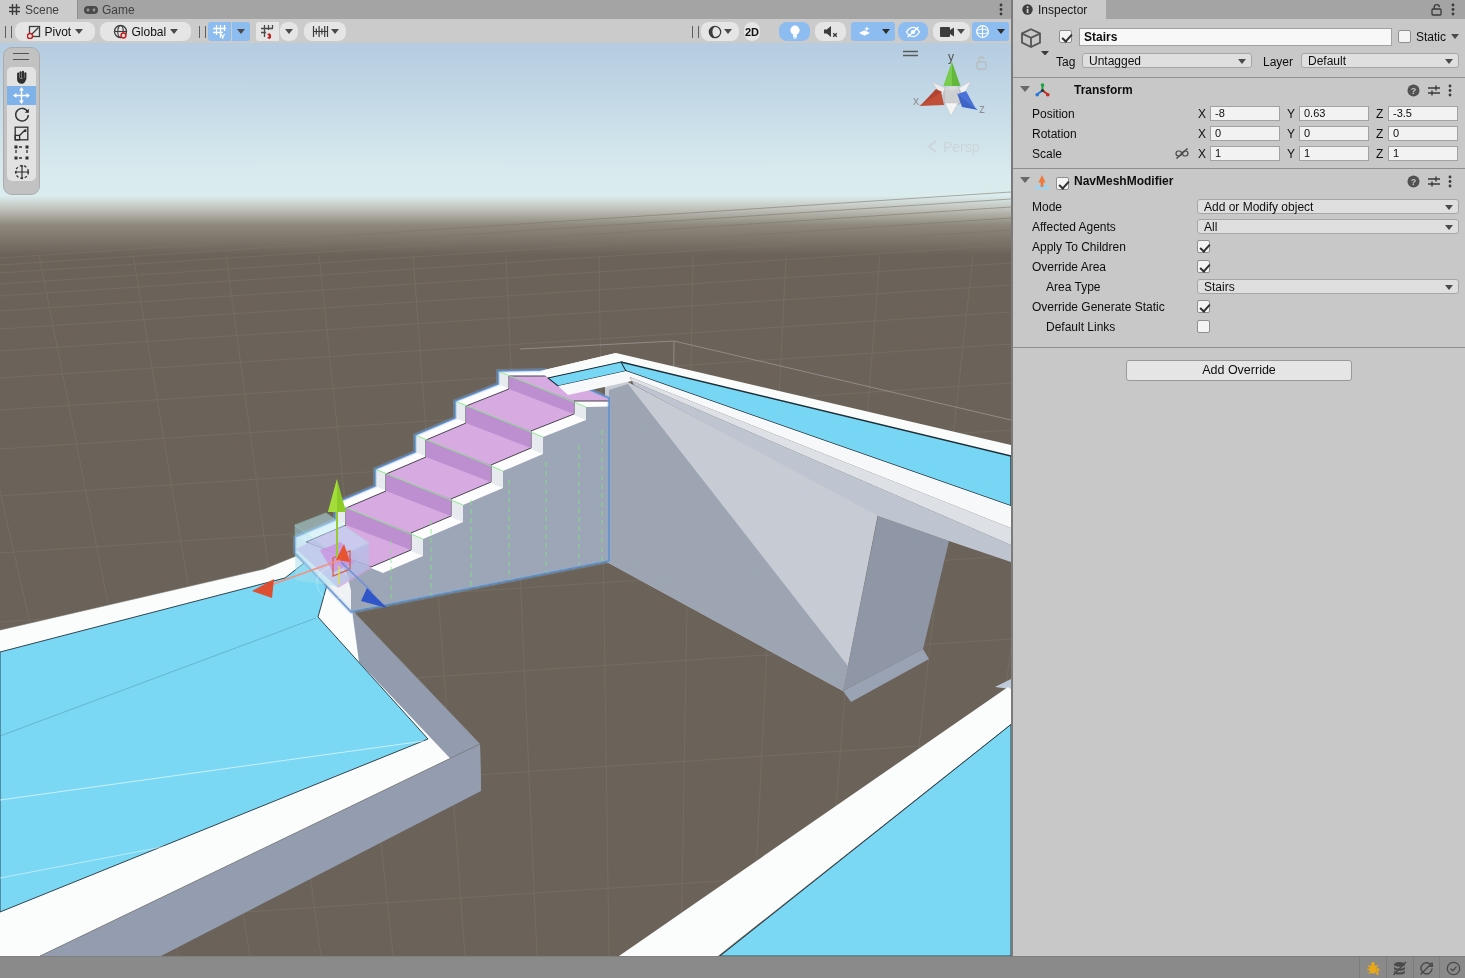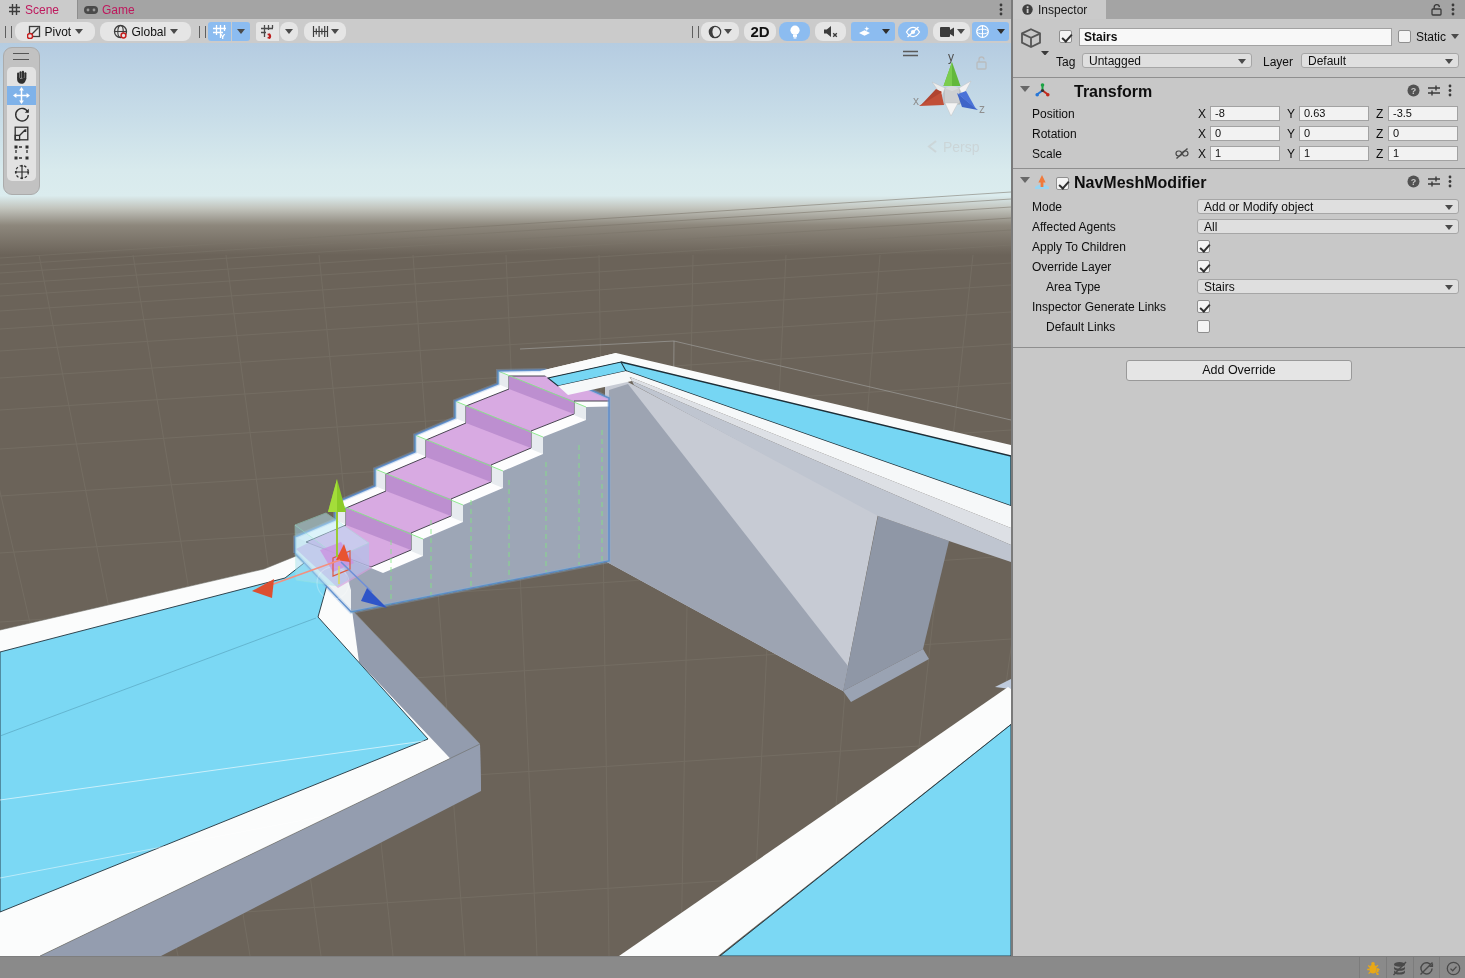--- a/index.html
+++ b/index.html
@@ -1,19 +1,19 @@
 <!DOCTYPE html>
 <html><head>
 <meta charset="utf-8">
 <style>
   html,body{margin:0;padding:0;}
   body{width:1465px;height:978px;overflow:hidden;font-family:"Liberation Sans",sans-serif;background:#C8C8C8;position:relative;}
   #scenepanel{position:absolute;left:0;top:0;width:1011px;height:956px;}
   #stabbar{position:absolute;left:0;top:0;width:1011px;height:19px;background:#A4A4A4;}
-  .tab{position:absolute;top:0;height:19px;display:flex;align-items:center;font-size:12px;color:#be185d;}
+  .tab{position:absolute;top:0;height:19px;display:flex;align-items:center;font-size:12px;color:#404040;}
   #tab-scene{left:0;width:77px;background:#CBCBCB;border-right:1px solid #8e8e8e;}
   #tab-game{left:78px;width:82px;}
   #stoolbar{position:absolute;left:0;top:19px;width:1011px;height:24px;background:#CBCBCB;}
   .tbtn{position:absolute;top:3px;height:19px;background:#E5E5E5;border-radius:8px;display:flex;align-items:center;justify-content:center;font-size:12px;color:#111;}
   .tbtn.blue{background:#8CBCF0;}
   .grip{position:absolute;top:7px;width:5px;height:12px;border-left:1.5px solid #5f5f5f;border-right:1.5px solid #5f5f5f;}
   .darr{width:0;height:0;border-left:4px solid transparent;border-right:4px solid transparent;border-top:5px solid #4a4a4a;display:inline-block;}
   #viewport{position:absolute;left:0;top:43px;width:1011px;height:913px;}
   #paldiv{position:absolute;left:3px;top:47px;width:35px;height:146px;background:#C2C2C2;border:1px solid #ababab;border-radius:9px;}
   .palbtn{position:absolute;left:3px;width:29px;height:19px;background:#E2E2E2;display:flex;align-items:center;justify-content:center;}
@@ -21,21 +21,21 @@
   #inspector{position:absolute;left:1013px;top:0;width:412px;height:956px;background:#C8C8C8;font-size:12px;color:#0e0e0e;}
   #itabbar{position:absolute;left:0;top:0;width:452px;height:19px;background:#A4A4A4;}
   #itab{position:absolute;left:0;top:0;width:93px;height:19px;background:#CACACA;display:flex;align-items:center;font-size:12px;color:#161616;}
   .ilabel{position:absolute;font-size:12px;color:#0e0e0e;white-space:nowrap;}
   .ifield{position:absolute;height:13px;background:#F2F2F2;border:1px solid #A2A2A2;font-size:11px;color:#0e0e0e;line-height:13px;padding-left:4px;}
   .idrop{position:absolute;height:15px;background:#DFDFDF;border:1px solid #A6A6A6;border-radius:3px;font-size:12px;color:#0e0e0e;line-height:14px;padding-left:6px;box-sizing:border-box;}
   .idrop .darr{position:absolute;right:5px;top:5px;border-left-width:4px;border-right-width:4px;border-top-width:5px;}
   .icheck{position:absolute;width:13px;height:13px;background:#F4F4F4;border:1px solid #8F8F8F;border-radius:2px;box-sizing:border-box;}
   .icheck.on:after{content:"";position:absolute;left:3.5px;top:0.5px;width:4px;height:8px;border-right:2px solid #2f2f2f;border-bottom:2px solid #2f2f2f;transform:rotate(42deg);}
   .hdivider{position:absolute;left:0;width:452px;height:1px;background:#8F8F8F;}
-  .hdrtxt{position:absolute;font-weight:bold;font-size:16px;color:#0e0e0e;text-align:center;}
+  .hdrtxt{position:absolute;font-weight:bold;font-size:12px;color:#0e0e0e;text-align:center;}
   .fold{position:absolute;width:0;height:0;border-left:5px solid transparent;border-right:5px solid transparent;border-top:6px solid #686868;}
   #statusbar{position:absolute;left:0;top:956px;width:1465px;height:22px;background:#8A8A8A;border-top:1px solid #7e7e7e;box-sizing:border-box;}
   .ssep{position:absolute;top:0;width:1px;height:22px;background:#7C7C7C;}
 </style>
 </head>
 <body>
 <div id="scenepanel">
   <div id="stabbar"></div>
   <div id="tab-scene" class="tab"><svg width="11" height="11" style="margin:0 5px 0 9px" viewBox="0 0 11 11">
         <path d="M3.5 0v11M7.5 0v11M0 3.5h11M0 7.5h11" stroke="#3c3c3c" stroke-width="1.4" fill="none"></path>
@@ -97,21 +97,21 @@
       <span class="darr"></span>
     </div>
     <div class="grip" style="left:692px"></div>
     <div class="tbtn" style="left:701px;width:38px">
       <svg width="14" height="14" viewBox="0 0 14 14" style="margin-right:2px">
           <circle cx="7" cy="7" r="5.7" fill="none" stroke="#3c3c3c" stroke-width="1.2"></circle>
           <path d="M7 1.3a5.7 5.7 0 0 0 0 11.4a7.5 7.5 0 0 1 0-11.4z" fill="#3c3c3c"></path>
         </svg>
       <span class="darr"></span>
     </div>
-    <div class="tbtn" style="left:744px;width:32px;font-weight:bold;font-size:15px">2D</div>
+    <div class="tbtn" style="left:744px;width:16px;font-weight:bold;font-size:11px">2D</div>
     <div class="tbtn blue" style="left:779px;width:31px">
       <svg width="12" height="14" viewBox="0 0 12 14">
           <circle cx="6" cy="5.2" r="4.6" fill="#fff"></circle>
           <rect x="4" y="9.5" width="4" height="2.4" fill="#fff"></rect>
           <rect x="4.6" y="12.3" width="2.8" height="1.2" fill="#fff"></rect>
         </svg>
     </div>
     <div class="tbtn" style="left:815px;width:31px">
       <svg width="15" height="13" viewBox="0 0 15 13">
           <path d="M1 4.5h2.8L8 1v11L3.8 8.5H1z" fill="#3c3c3c"></path>
@@ -474,25 +474,25 @@
       <circle cx="2" cy="6.5" r="1.4" fill="#3a3a3a"></circle>
       <circle cx="2" cy="11" r="1.4" fill="#3a3a3a"></circle>
     </svg>
 
   <div class="ilabel" style="left:19px;top:200px">Mode</div>
   <div class="idrop" style="left:184px;top:199px;width:262px">Add or Modify object<span class="darr"></span></div>
   <div class="ilabel" style="left:19px;top:220px">Affected Agents</div>
   <div class="idrop" style="left:184px;top:219px;width:262px">All<span class="darr"></span></div>
   <div class="ilabel" style="left:19px;top:240px">Apply To Children</div>
   <div class="icheck on" style="left:184px;top:240px"></div>
-  <div class="ilabel" style="left:19px;top:260px">Override Layer</div>
+  <div class="ilabel" style="left:19px;top:260px">Override Area</div>
   <div class="icheck on" style="left:184px;top:260px"></div>
   <div class="ilabel" style="left:33px;top:280px">Area Type</div>
   <div class="idrop" style="left:184px;top:279px;width:262px">Stairs<span class="darr"></span></div>
-  <div class="ilabel" style="left:19px;top:300px">Inspector Generate Links</div>
+  <div class="ilabel" style="left:19px;top:300px">Override Generate Static</div>
   <div class="icheck on" style="left:184px;top:300px"></div>
   <div class="ilabel" style="left:33px;top:320px">Default Links</div>
   <div class="icheck" style="left:184px;top:320px"></div>
 
   <div class="hdivider" style="top:347px"></div>
   <div style="position:absolute;left:113px;top:360px;width:226px;height:21px;background:#E5E5E5;border:1px solid #999;border-radius:3px;box-sizing:border-box;text-align:center;line-height:19px;font-size:12.5px;color:#0e0e0e">Add Override</div>
 </div>
 <div id="statusbar">
   <div class="ssep" style="left:1359px"></div>
   <div class="ssep" style="left:1386px"></div>

